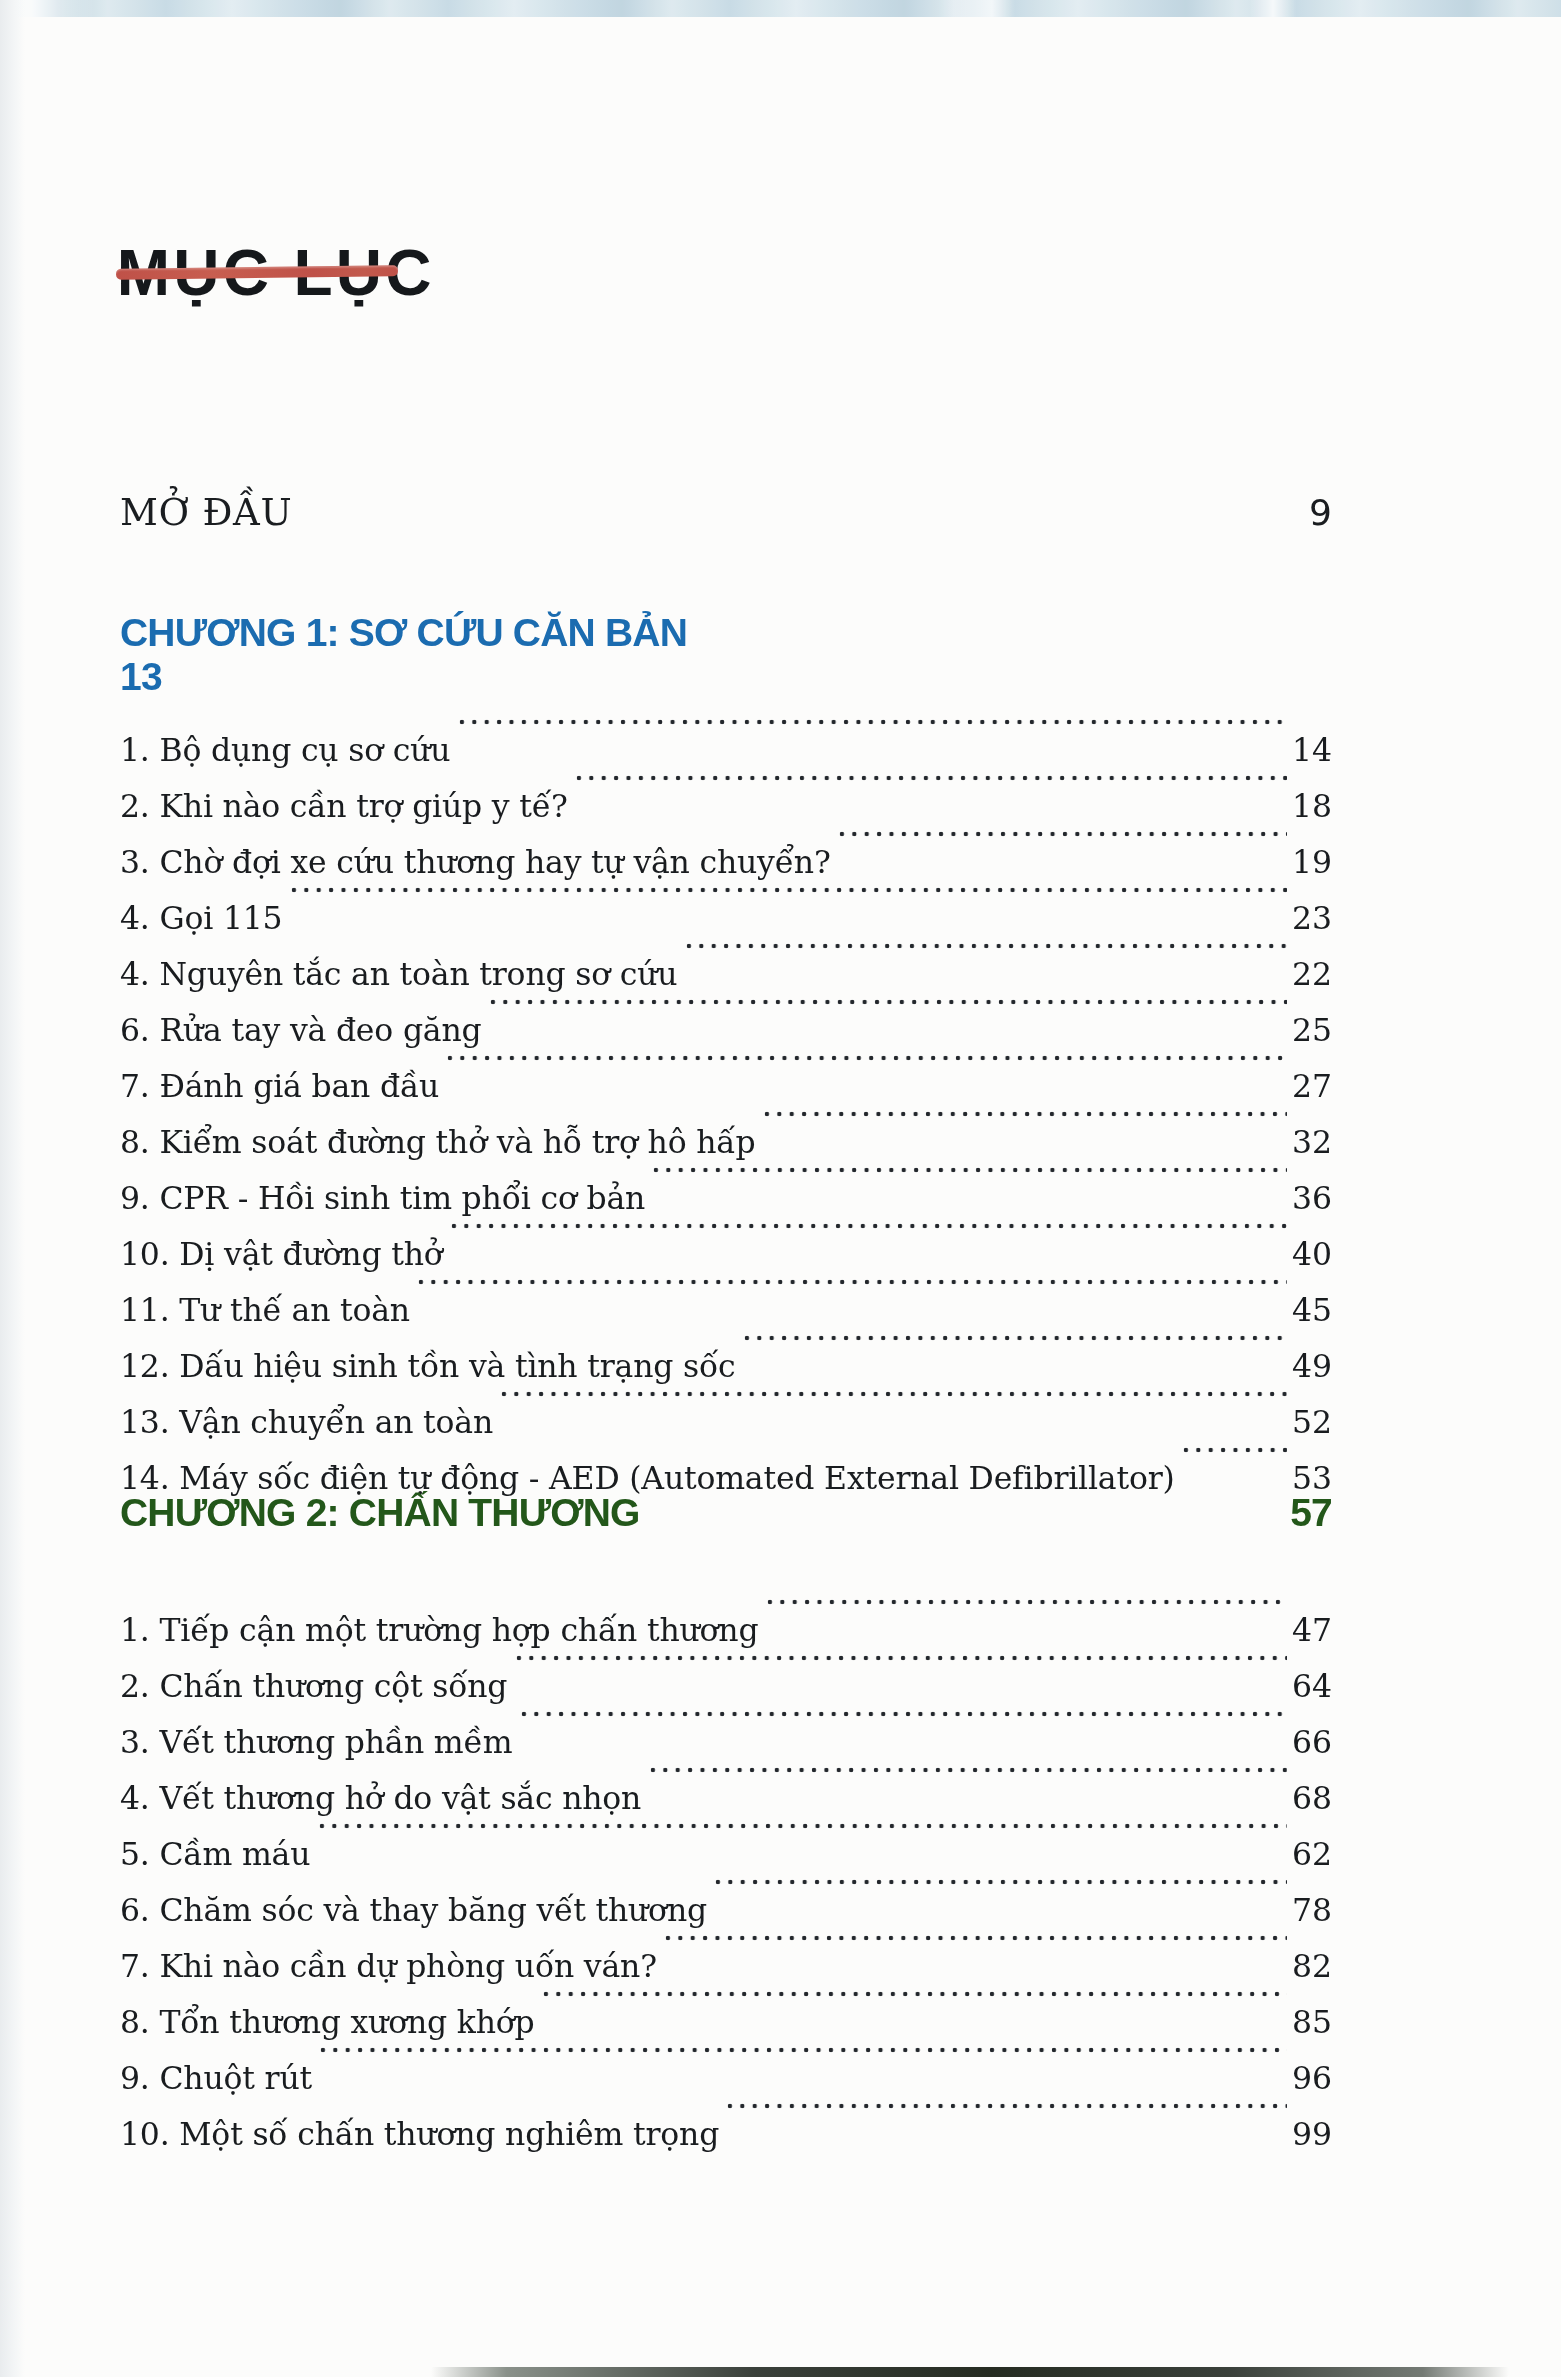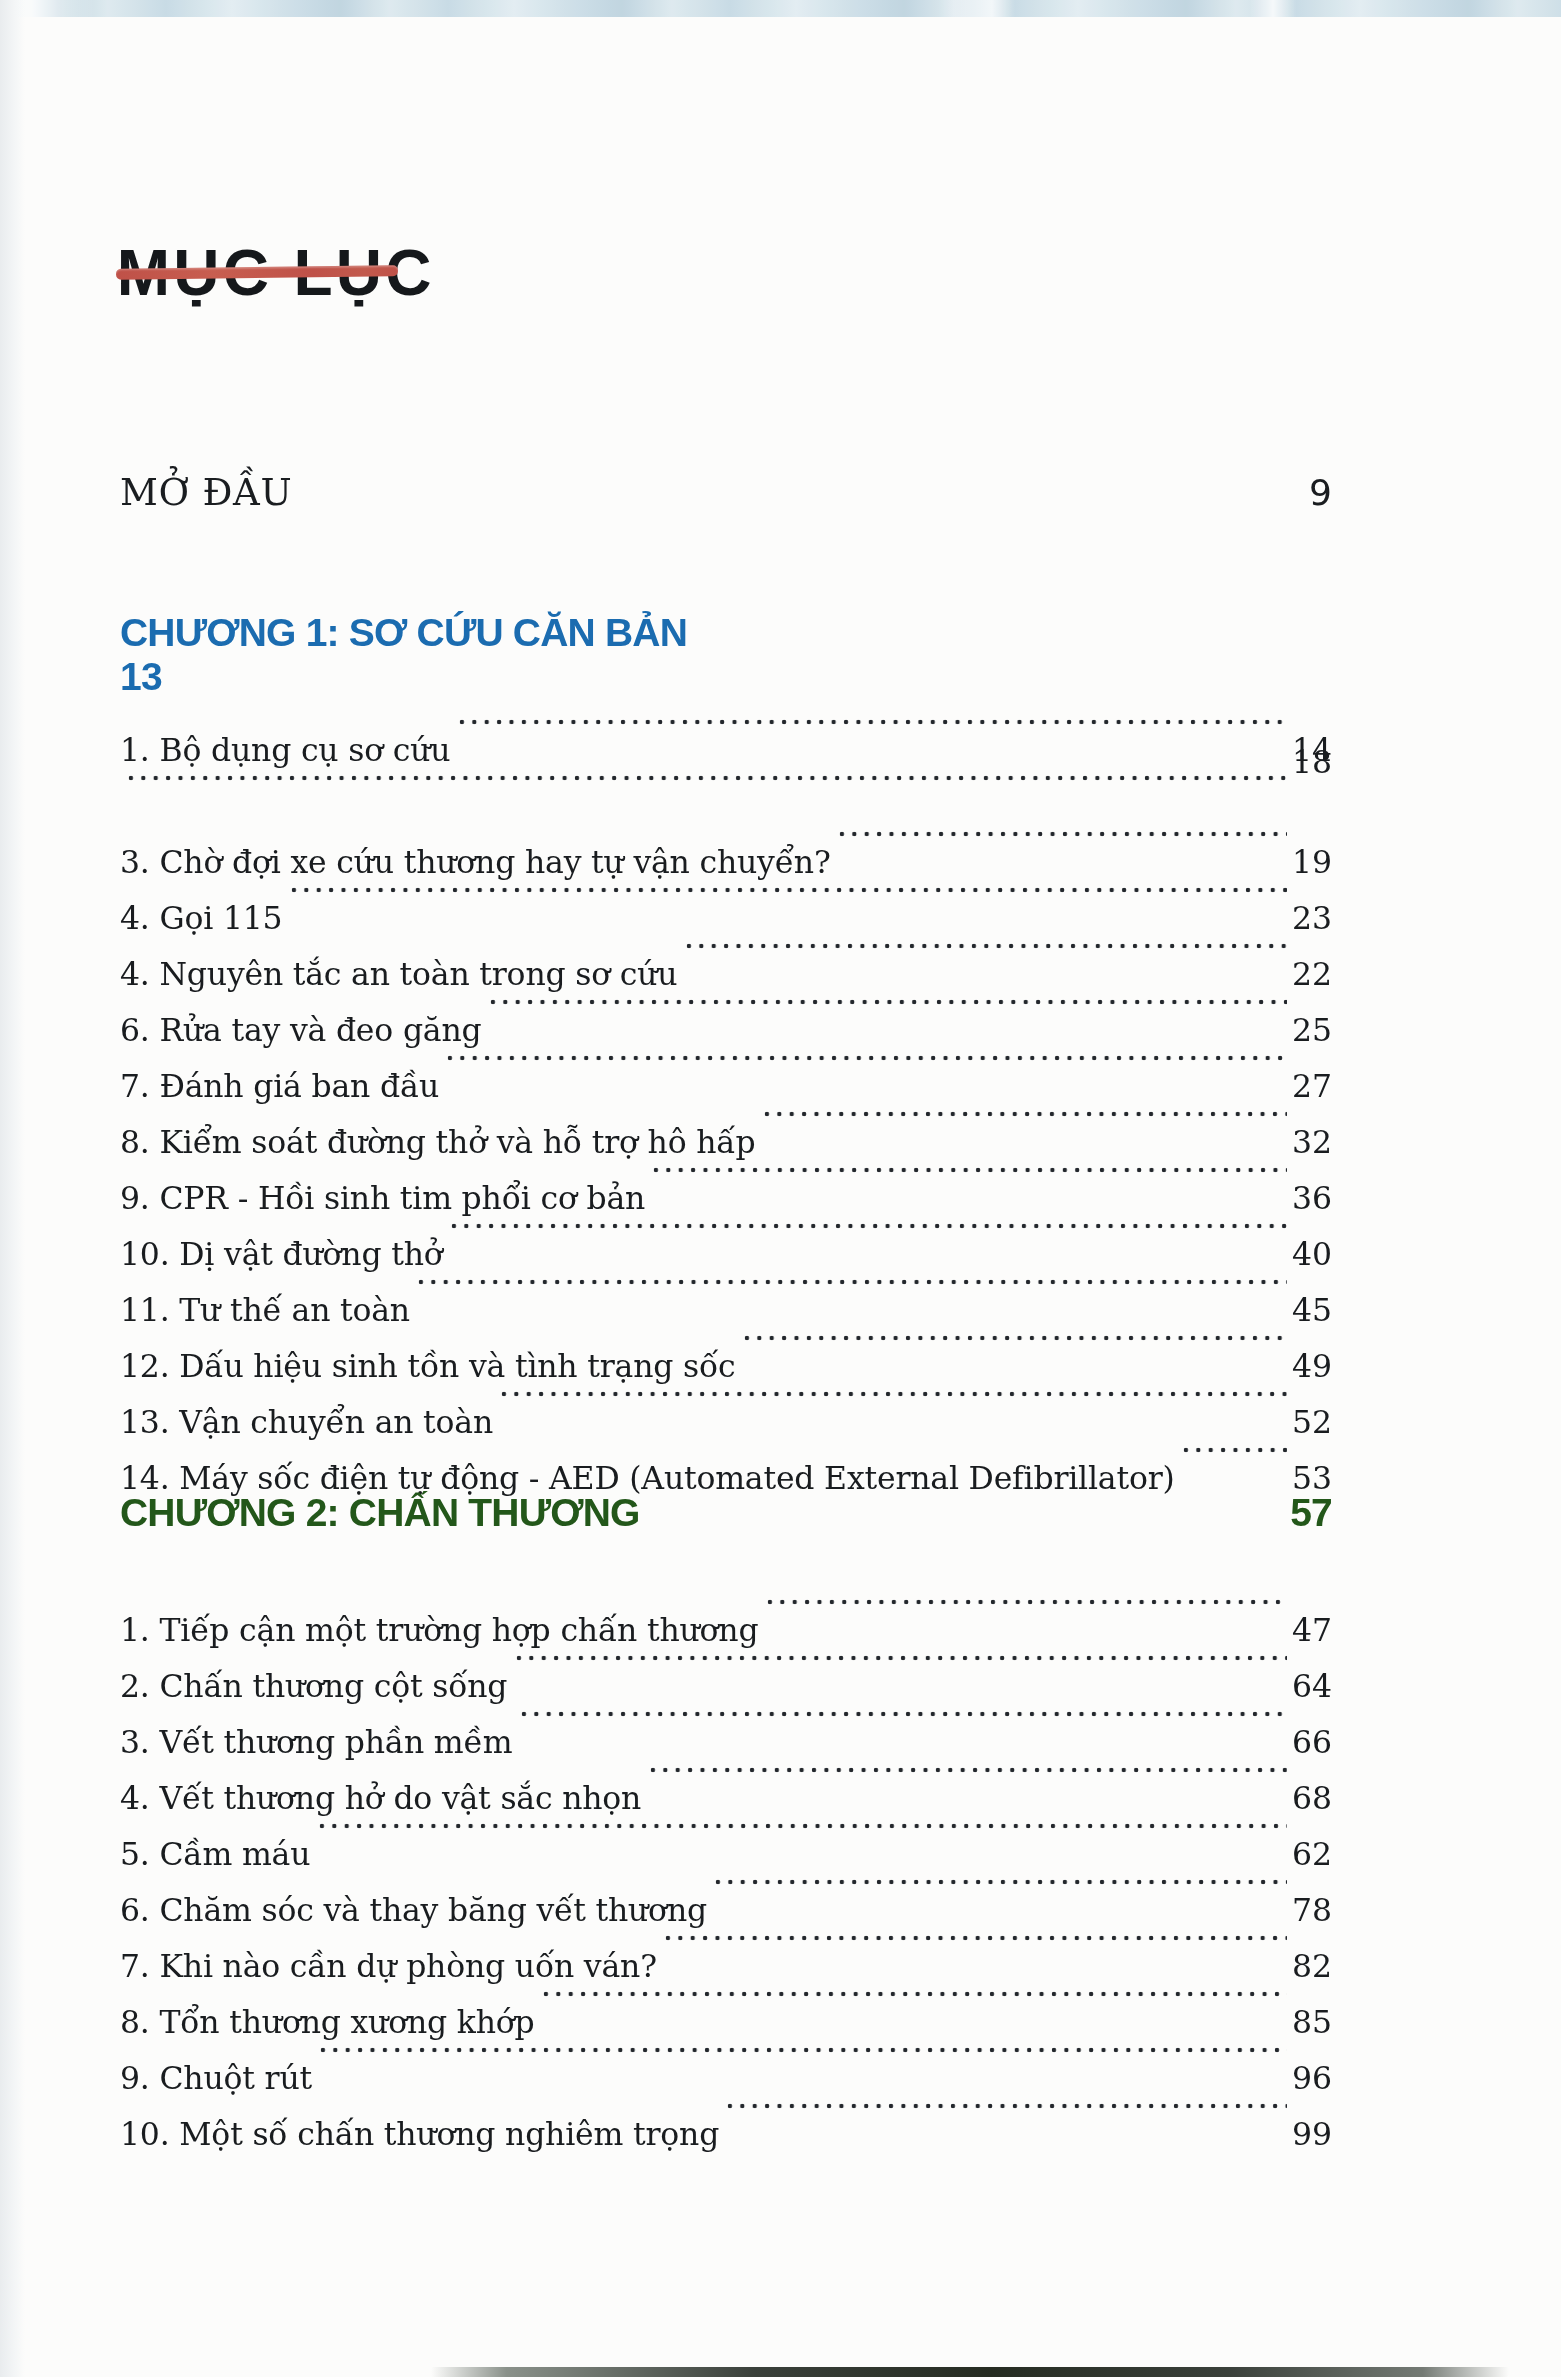--- a/index.html
+++ b/index.html
@@ -47,21 +47,21 @@
   .title-underline {
     position: absolute; top: 267px; left: -4.1px; width: 282px; height: 10.8px;
     border-radius: 5px; transform: rotate(-0.7deg);
     background: linear-gradient(90deg, #b64e45, #c85e50 30%, #b84f46 60%, #c25a4d 85%, #b14a42);
     box-shadow: inset 0 1.7px 1.7px rgba(255,255,255,.25);
   }
 
   .toc-line { display: flex; align-items: baseline; box-sizing: border-box; }
 
   .intro-row {
-    position: absolute; top: 471px; left: 0; width: 100%;
+    position: absolute; top: 491px; left: 0; width: 100%;
     font-size: 37px;
   }
   .intro-label { letter-spacing: 0.8px; }
   .intro-page { font-family: "DejaVu Sans", sans-serif; font-size: 36px; }
 
   .chapter-header {
     position: absolute; left: 0; width: 100%;
     display: flex; justify-content: space-between; align-items: baseline;
     font-family: "Liberation Sans", sans-serif; font-weight: bold;
     font-size: 39px; letter-spacing: -0.8px;
@@ -113,20 +113,21 @@
         <span>13</span>
       </div>
       <div class="toc-list">
   <div class="toc-line toc-row">
     <span class="entry-label">1. Bộ dụng cụ sơ cứu</span>
     <span class="dot-leader"></span>
     <span class="entry-page">14</span>
   </div>
 
   <div class="toc-line toc-row">
+    <span class="entry-label">2. Khi nào cần trợ giúp y tế?</span>
     <span class="dot-leader"></span>
     <span class="entry-page">18</span>
   </div>
 
   <div class="toc-line toc-row">
     <span class="entry-label">3. Chờ đợi xe cứu thương hay tự vận chuyển?</span>
     <span class="dot-leader"></span>
     <span class="entry-page">19</span>
   </div>
 

